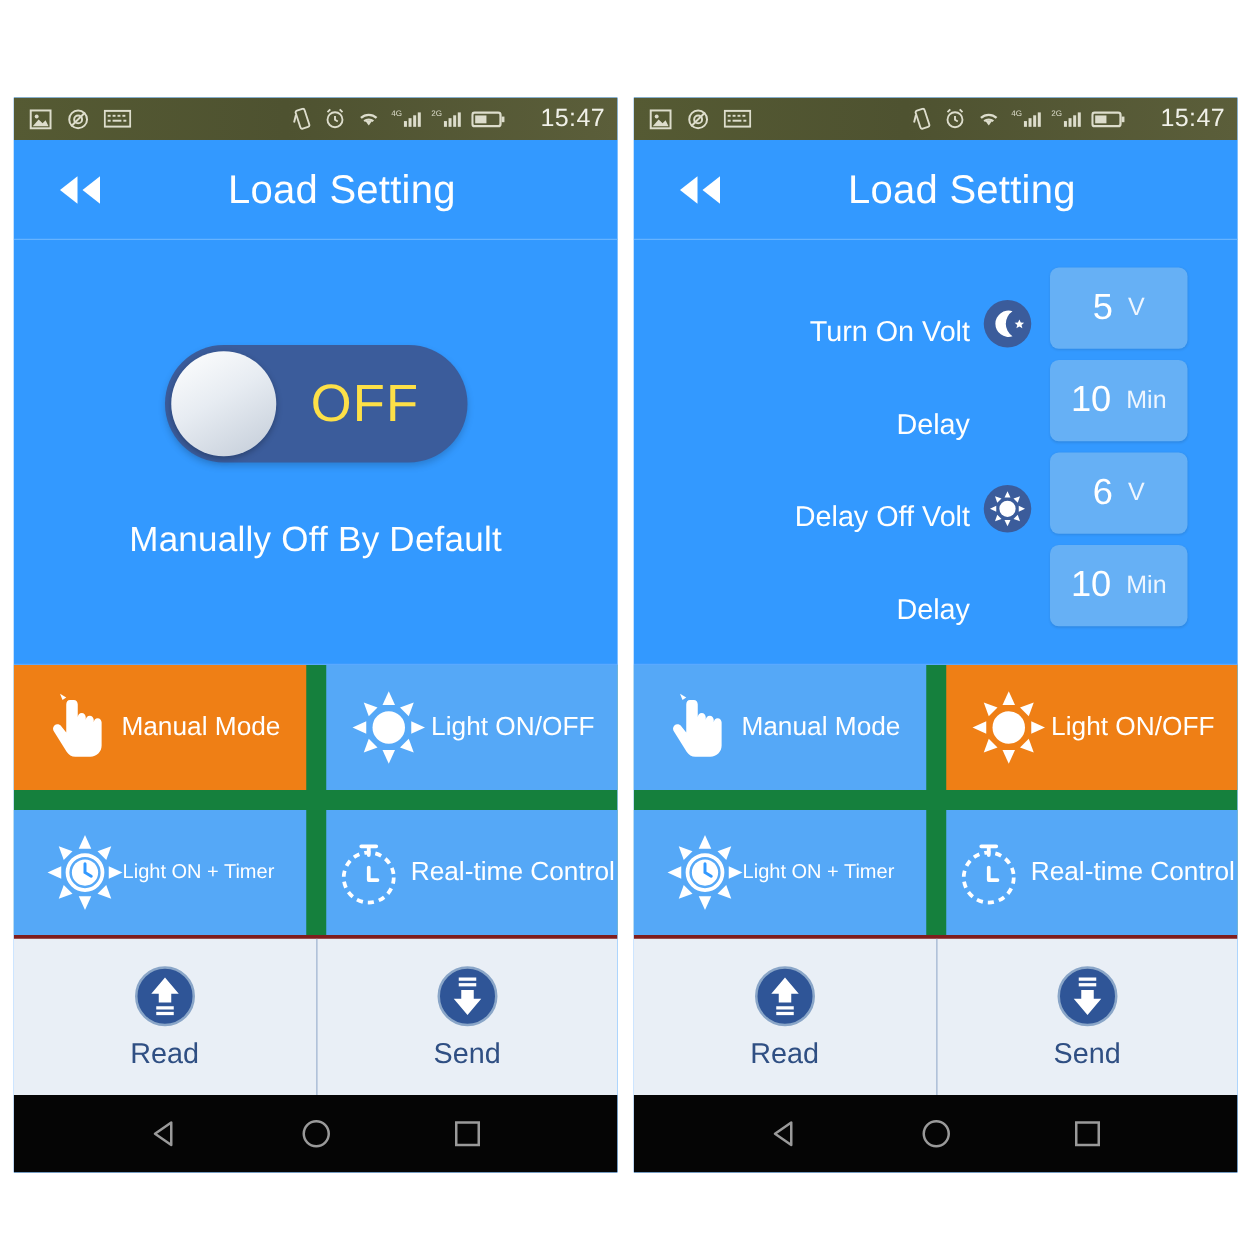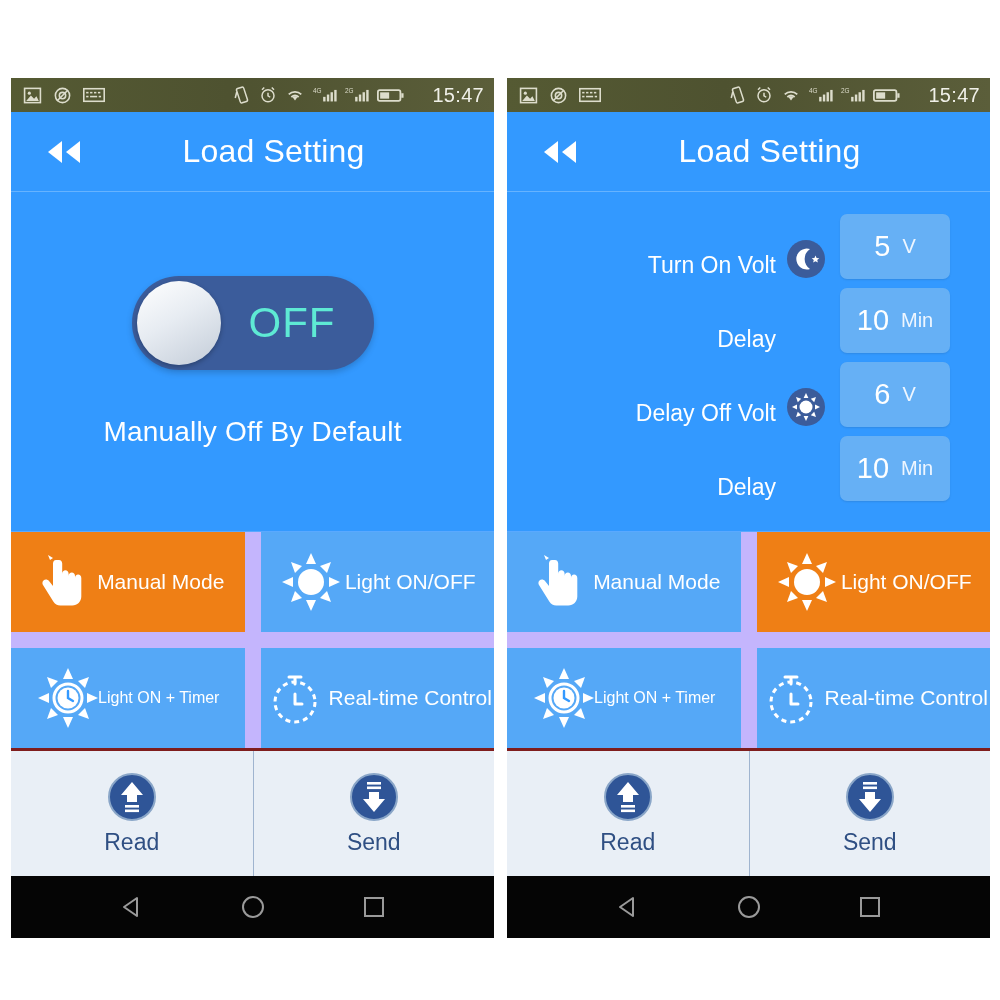--- a/index.html
+++ b/index.html
@@ -61,21 +61,21 @@
     width:242px;height:94px;border-radius:47px;background:#3b5c9b;
     display:flex;align-items:center;position:relative;
     box-shadow:0 3px 6px rgba(0,0,0,0.18);cursor:pointer;
   }
   .knob{
     width:84px;height:84px;border-radius:50%;
     background:linear-gradient(150deg,#ffffff 0%,#e7ecf2 45%,#c3ccd8 100%);
     margin-left:5px;box-shadow:0 2px 5px rgba(0,0,0,0.28);
   }
   .toggle-label{
-    flex:1;text-align:center;color:#5eead4;font-size:42px;
+    flex:1;text-align:center;color:#fde047;font-size:42px;
     letter-spacing:1px;padding-right:10px;
   }
   .toggle-caption{
     margin-top:46px;color:#ffffff;font-size:28px;letter-spacing:0.2px;
   }
 
   
   .settings{padding:22px 0 0 0;}
   .setting-row{
     display:flex;align-items:flex-end;justify-content:flex-end;
@@ -91,21 +91,21 @@
     display:flex;align-items:center;justify-content:center;gap:12px;
     box-shadow:0 1px 2px rgba(0,0,0,0.10);cursor:pointer;
   }
   .value-num{color:#ffffff;font-size:29px;}
   .value-unit{color:#eef6ff;font-size:20px;}
 
   
   .modes{
     flex:0 0 216px;height:216px;display:grid;
     grid-template-columns:1fr 1fr;grid-template-rows:1fr 1fr;
-    background:#c4b5fd;gap:16px;
+    background:#15803d;gap:16px;
   }
   .mode{
     background:#55a8f7;display:flex;align-items:center;justify-content:center;
     cursor:pointer;overflow:hidden;
   }
   .mode.active{background:#ef7f15;}
   .mode-icon{width:64px;height:64px;flex:0 0 64px;margin-right:2px;}
   .mode-label{color:#ffffff;font-size:21px;white-space:nowrap;}
   .mode-label.tight{margin-left:-4px;font-size:16px;}
 

